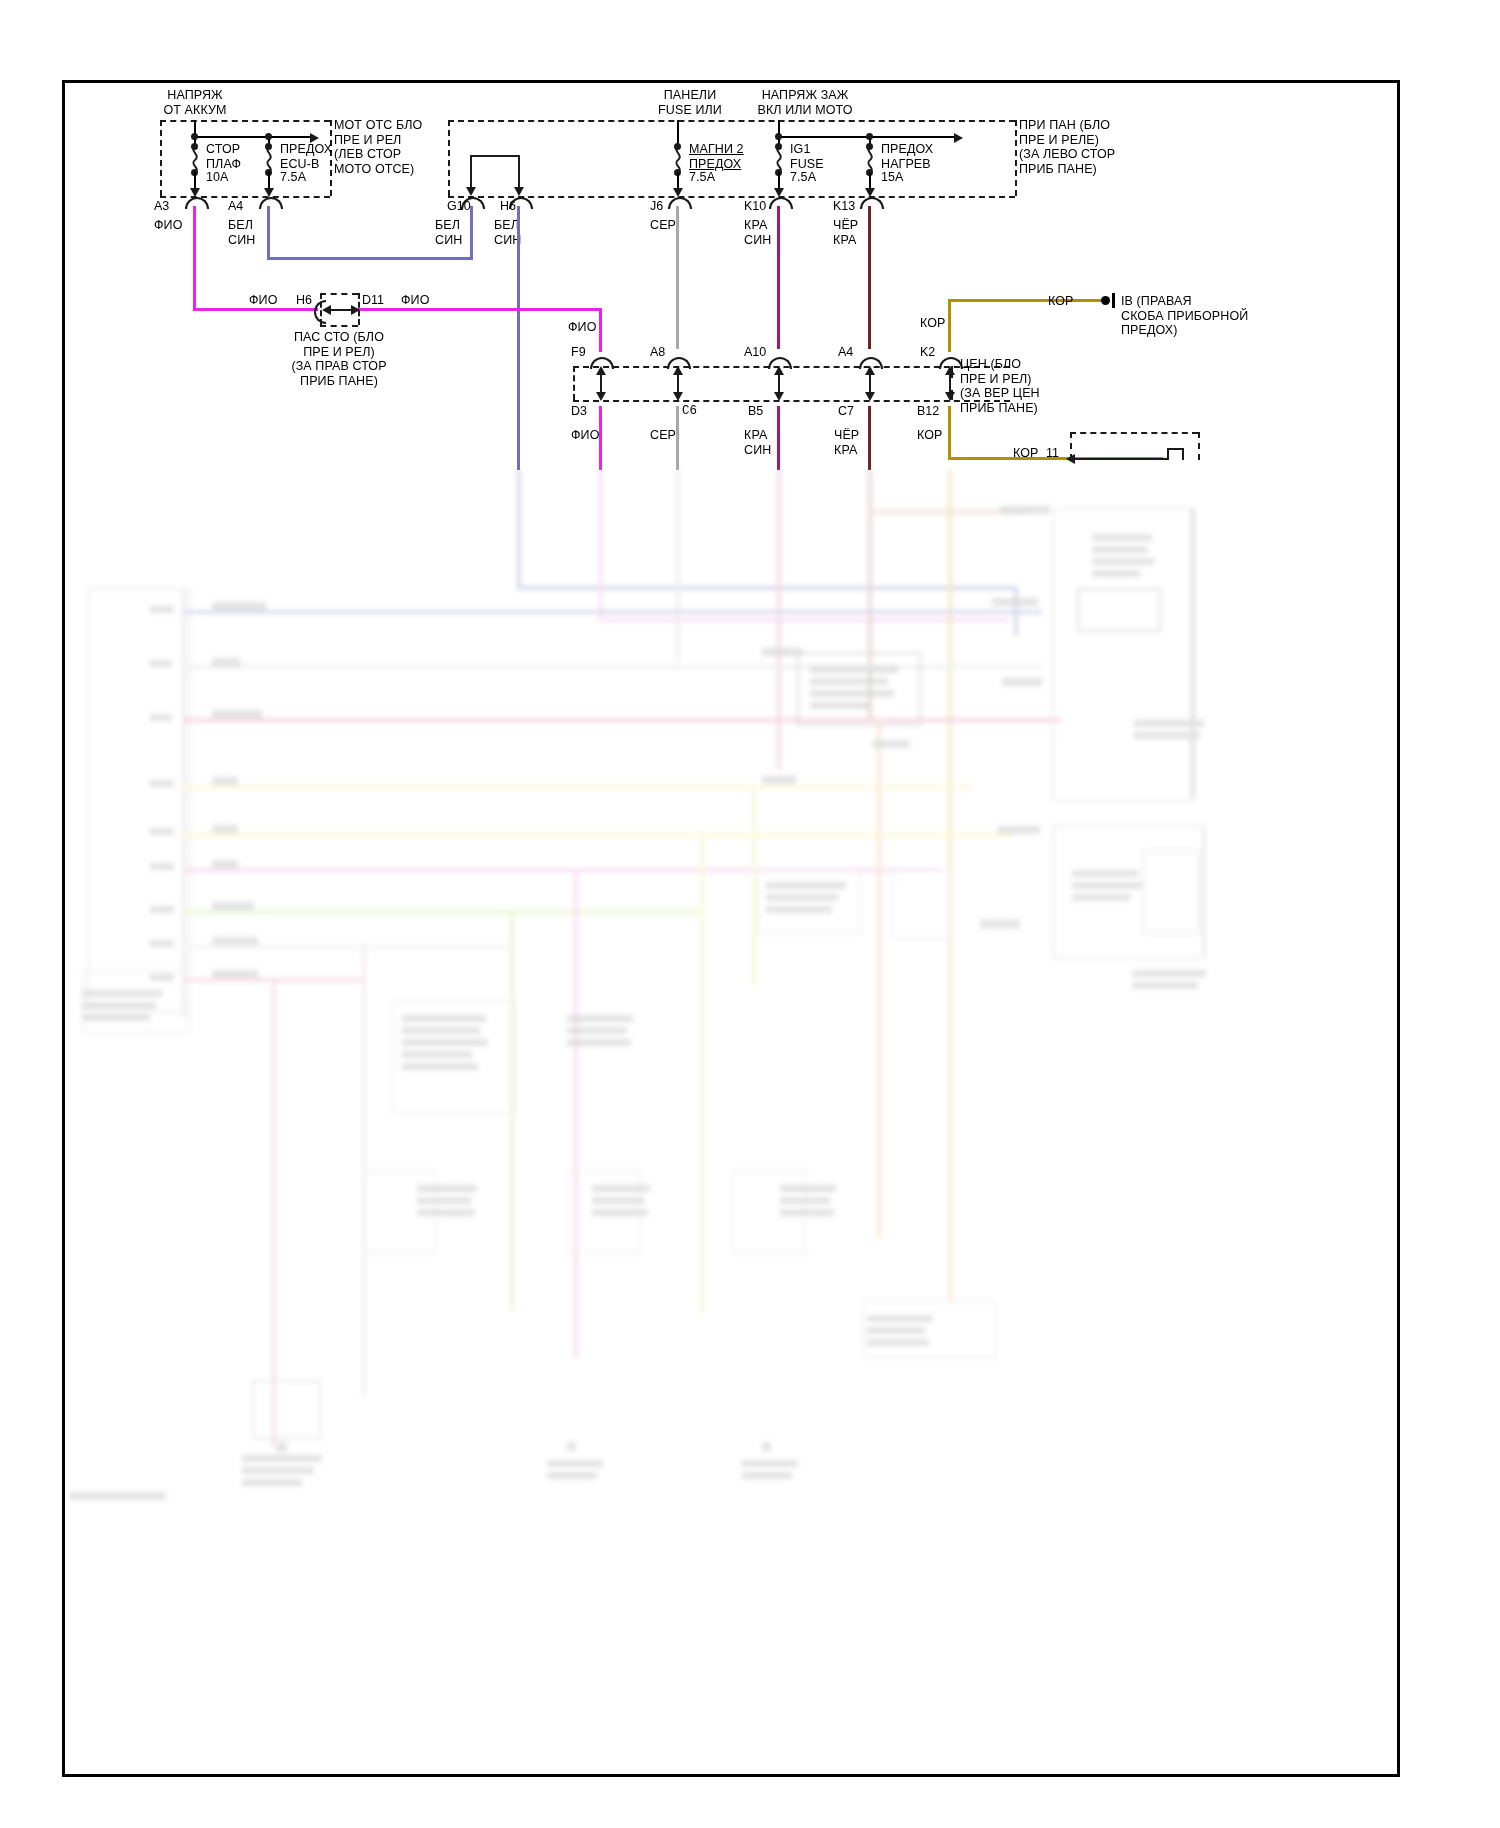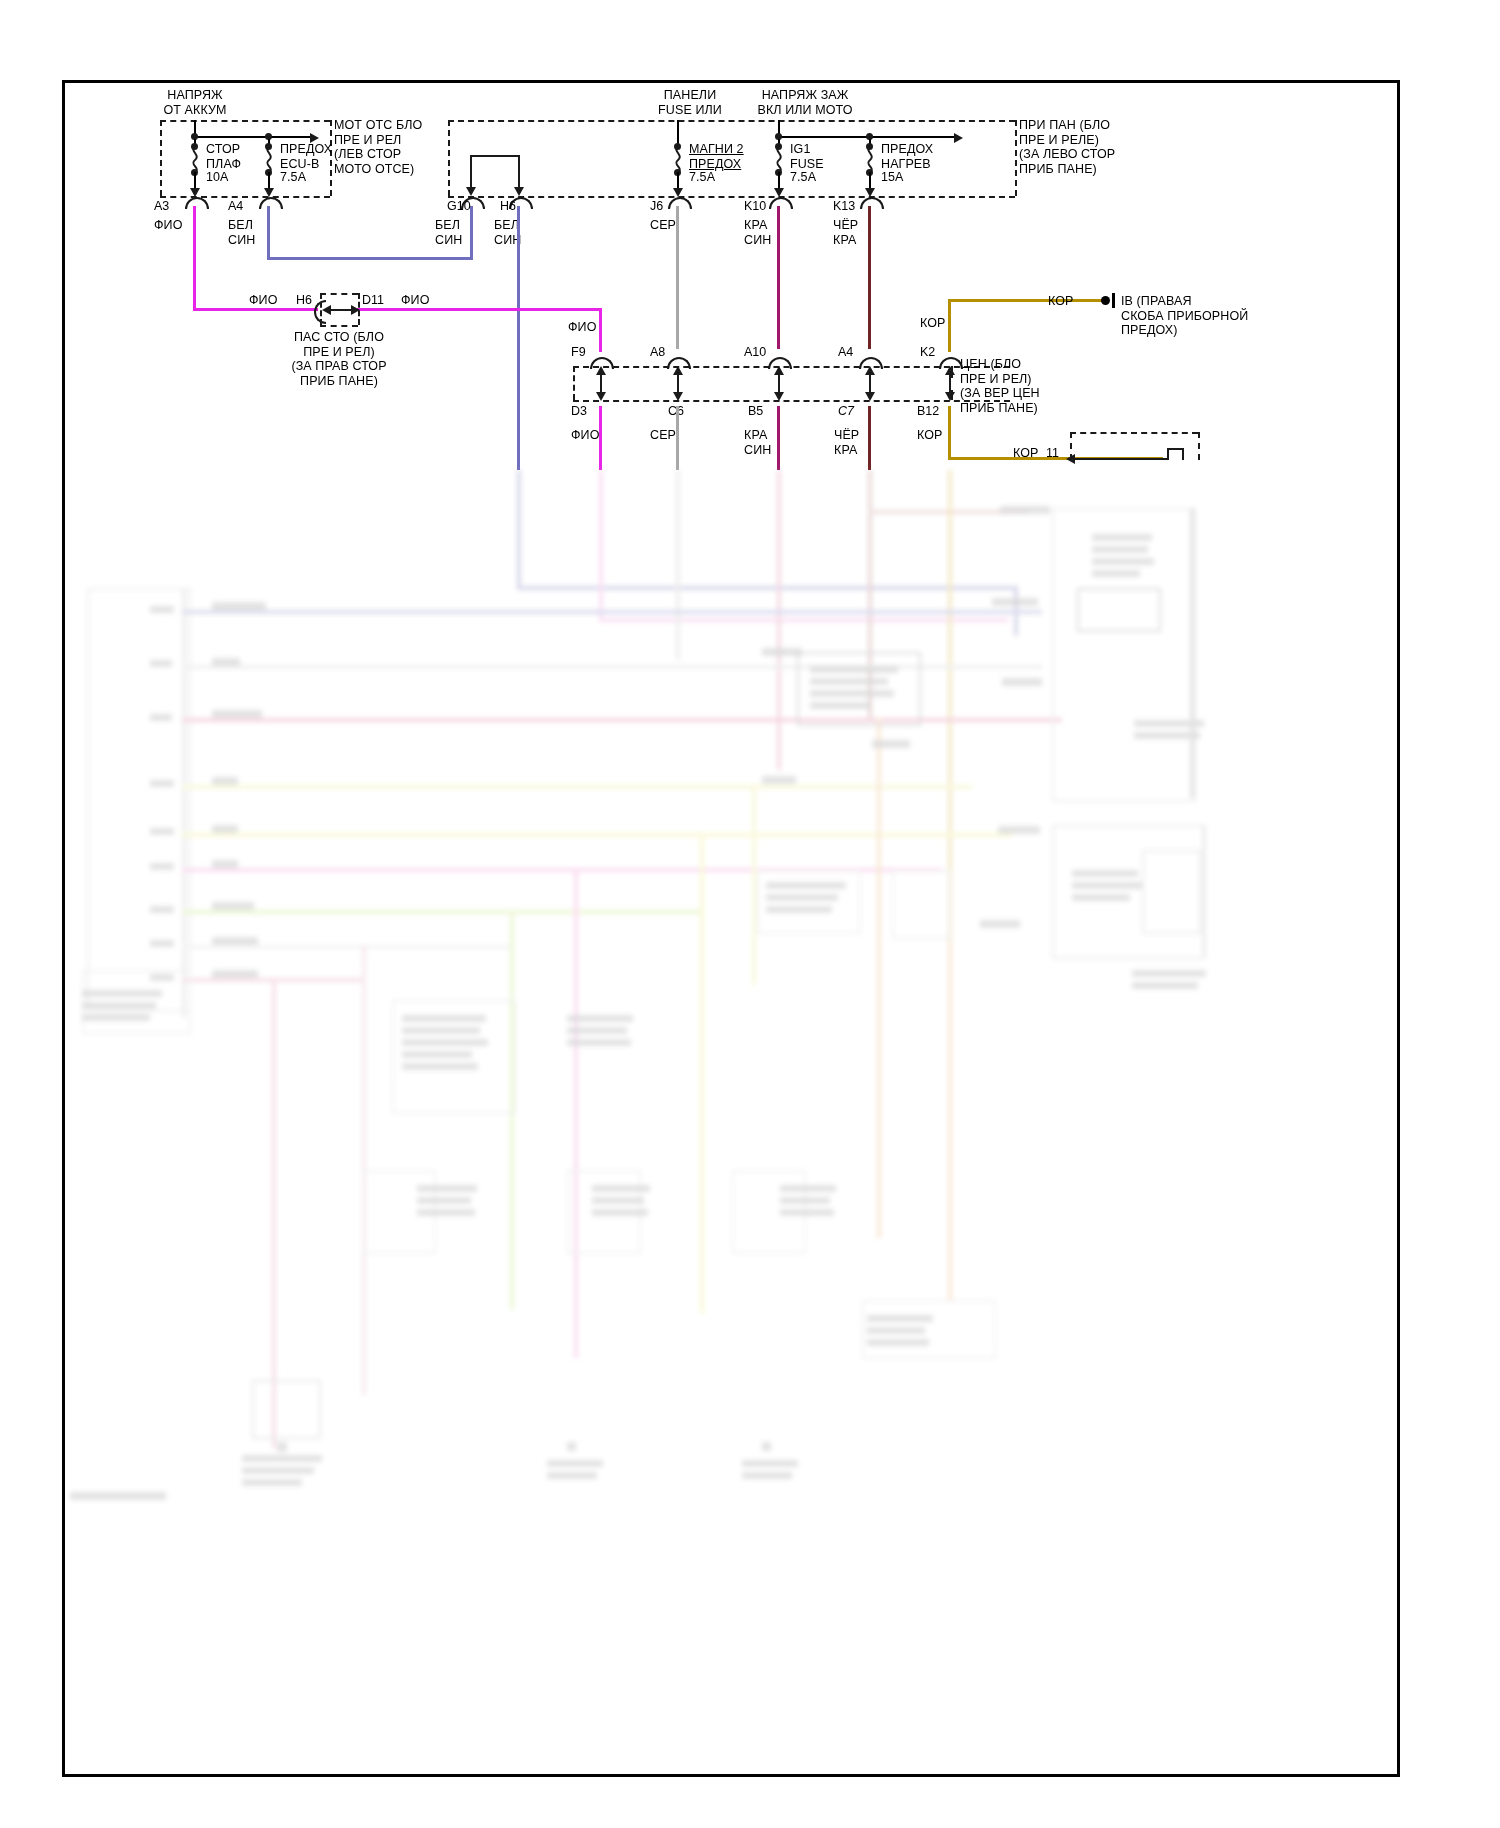--- a/index.html
+++ b/index.html
@@ -260,40 +260,40 @@
   <div class="arrowdown" style="left:596px;top:392px;"></div>
   <div class="pin" style="left:571px;top:404px;">D3</div>
   <div class="lbl" style="left:571px;top:428px;">ФИО</div>
   <div class="cw v" style="left:599px;top:406px;height:64px;background:#e824e8;"></div>
 
   <div class="cup" style="left:667px;top:357px;"></div>
   <div class="pin" style="left:650px;top:345px;">A8</div>
   <div class="arrowup" style="left:673px;top:366px;"></div>
   <div class="solid-v" style="left:677px;top:370px;height:26px;"></div>
   <div class="arrowdown" style="left:673px;top:392px;"></div>
-  <div class="pin" style="left:668px;top:404px;">C6</div>
+  <div class="pin" style="left:682px;top:404px;font-family:Liberation Mono, monospace;">C6</div>
   <div class="lbl" style="left:650px;top:428px;">СЕР</div>
   <div class="cw v" style="left:676px;top:406px;height:64px;background:#a8a8a8;"></div>
 
   <div class="cup" style="left:768px;top:357px;"></div>
   <div class="pin" style="left:744px;top:345px;">A10</div>
   <div class="arrowup" style="left:774px;top:366px;"></div>
   <div class="solid-v" style="left:778px;top:370px;height:26px;"></div>
   <div class="arrowdown" style="left:774px;top:392px;"></div>
   <div class="pin" style="left:748px;top:404px;">B5</div>
   <div class="lbl" style="left:744px;top:428px;"><span>КРА
 СИН</span></div>
   <div class="cw v" style="left:777px;top:406px;height:64px;background:#a0186a;"></div>
 
   <div class="cup" style="left:859px;top:357px;"></div>
   <div class="pin" style="left:838px;top:345px;">A4</div>
   <div class="arrowup" style="left:865px;top:366px;"></div>
   <div class="solid-v" style="left:869px;top:370px;height:26px;"></div>
   <div class="arrowdown" style="left:865px;top:392px;"></div>
-  <div class="pin" style="left:838px;top:404px;font-style:italic;">C7</div>
+  <div class="pin" style="left:838px;top:404px;">C7</div>
   <div class="lbl" style="left:834px;top:428px;"><span>ЧЁР
 КРА</span></div>
   <div class="cw v" style="left:868px;top:406px;height:64px;background:#6e2424;"></div>
 
   <div class="cup" style="left:939px;top:357px;"></div>
   <div class="pin" style="left:920px;top:345px;">K2</div>
   <div class="arrowup" style="left:945px;top:366px;"></div>
   <div class="solid-v" style="left:949px;top:370px;height:26px;"></div>
   <div class="arrowdown" style="left:945px;top:392px;"></div>
   <div class="pin" style="left:917px;top:404px;">B12</div>

